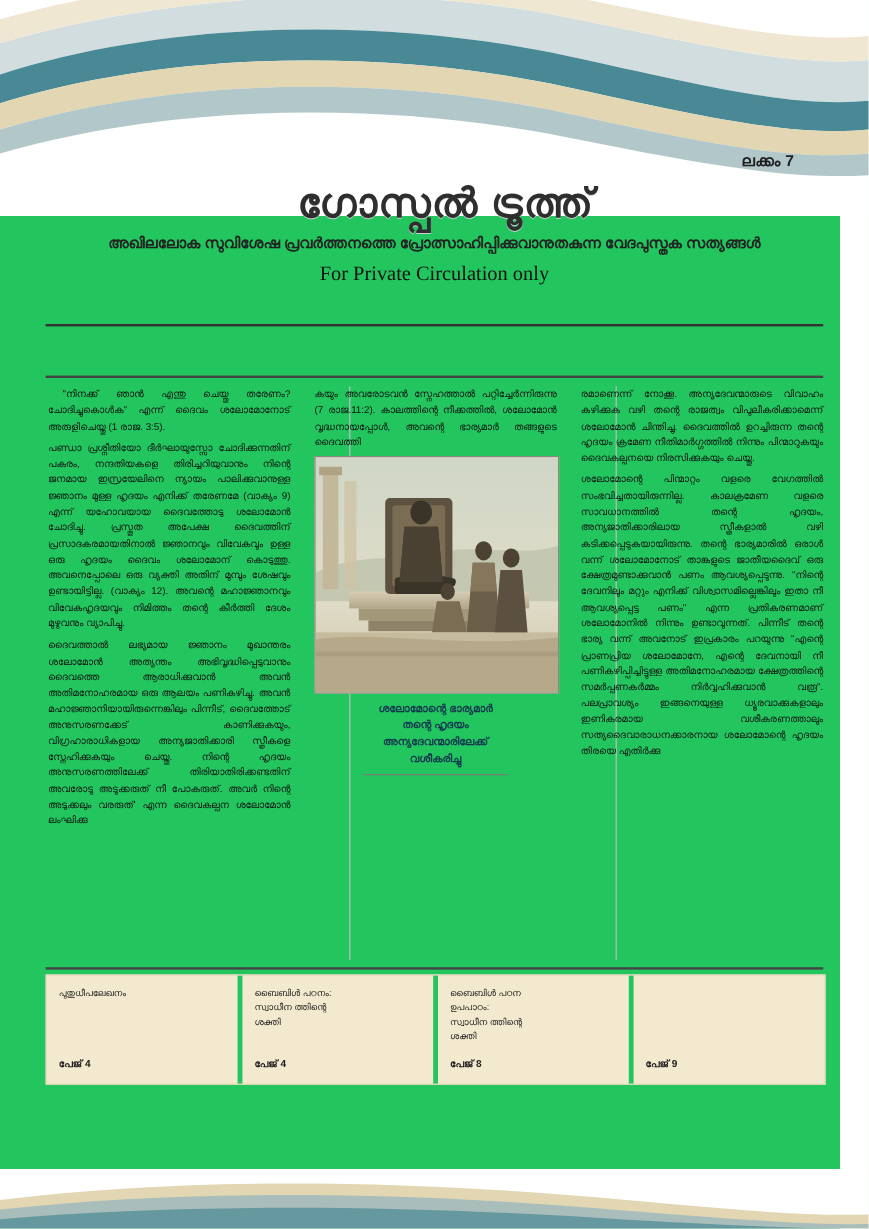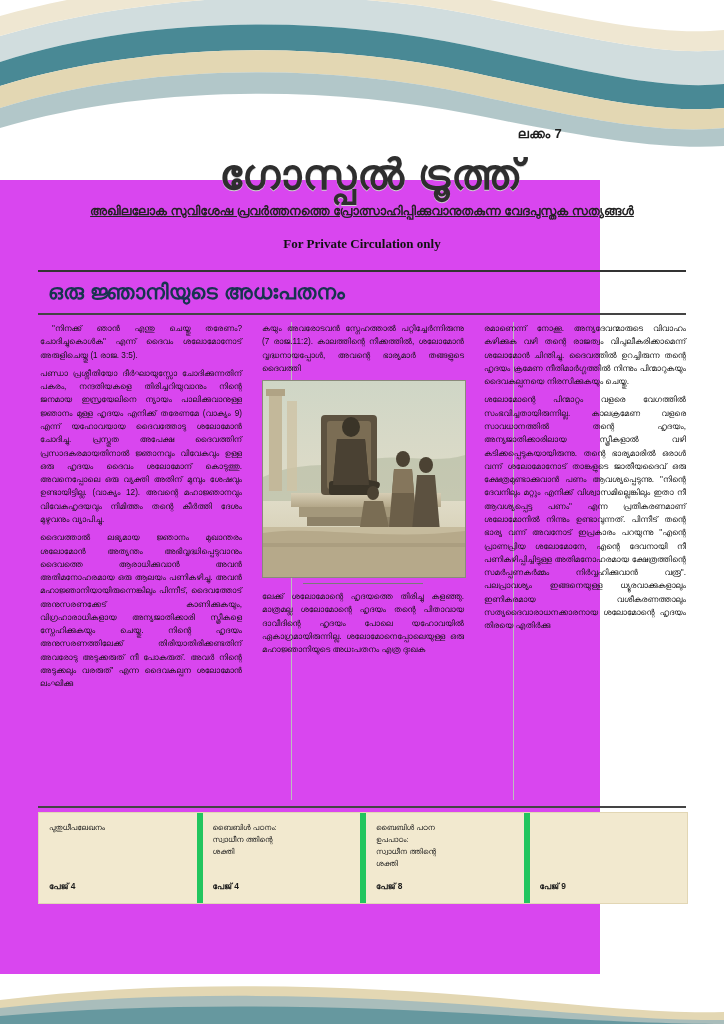--- a/index.html
+++ b/index.html
@@ -10,23 +10,23 @@
   body {
     width: 724px;
     height: 1024px;
     font-family: "Liberation Sans", sans-serif;
     position: relative;
     overflow: hidden;
   }
   .page {
     position: absolute;
     left: 0; top: 0;
-    width: 600px;
+    width: 700px;
     height: 1024px;
-    background: #d946ef;
+    background: #22c55e;
   }
 
   
   .header-art {
     position: absolute;
     left: 0; top: 0;
     width: 724px;
     height: 180px;
     overflow: hidden;
   }
@@ -44,40 +44,39 @@
 
   
   .masthead {
     position: absolute;
     left: 0;
     top: 152px;
     width: 724px;
     text-align: center;
   }
   .masthead .title {
-    font-size: 42px;
+    font-size: 34px;
     font-weight: bold;
     color: #2e2e2e;
     letter-spacing: 1px;
     line-height: 1.08;
     text-shadow: 0 1px 0 #cfcfcf;
     padding-left: 19px;
   }
   .masthead .subtitle {
     margin-top: 7px;
     font-size: 12.5px;
     font-weight: bold;
     color: #222;
-    text-decoration: underline;
   }
   .masthead .priv {
-    margin-top: 17px;
+    margin-top: 7px;
     font-family: "Liberation Serif", serif;
-    font-size: 13px;
-    font-weight: bold;
+    font-size: 17px;
+    font-weight: normal;
     color: #111;
   }
 
   
   .top-rule {
     position: absolute;
     left: 38px;
     top: 270px;
     width: 648px;
     height: 2px;
@@ -186,21 +185,21 @@
   }
   .fcell {
     flex: 1;
     position: relative;
     padding: 9px 8px 12px 10px;
     font-size: 7.6px;
     line-height: 1.6;
     color: #1b1b1b;
   }
   .fcell + .fcell {
-    border-left: 6px solid #22c55e;
+    border-left: 4px solid #22c55e;
   }
   .fcell .ftitle { font-size: 7.6px; }
   .fcell .fpage {
     position: absolute;
     left: 10px;
     bottom: 10px;
     font-size: 8.4px;
     font-weight: bold;
   }
 
@@ -233,21 +232,20 @@
   <div class="issue-no">ലക്കം  7</div>
 
   <div class="masthead">
     <div class="title">ഗോസ്പൽ ട്രൂത്ത്</div>
     <div class="subtitle">അഖിലലോക സുവിശേഷ പ്രവർത്തനത്തെ പ്രോത്സാഹിപ്പിക്കുവാനുതകുന്ന വേദപുസ്തക സത്യങ്ങൾ</div>
     <div class="priv">For Private Circulation only</div>
   </div>
 
   <div class="top-rule"></div>
 
-  <div class="headline">ഒരു ജ്ഞാനിയുടെ അധഃപതനം</div>
   <div class="headline-rule"></div>
 
   <div class="cols">
     <div class="vrule vrule-1"></div>
     <div class="vrule vrule-2"></div>
 
     <div class="col col1">
       <p class="indent">"നിനക്ക്  ഞാൻ  എന്തു  ചെയ്തു തരേണം? ചോദിച്ചുകൊൾക"  എന്ന് ദൈവം ശലോമോനോട് അരുളിചെയ്തു (1 രാജ. 3:5).</p>
       <p>പണ്ഡാ  പ്രശ്നീതിയോ  ദീർഘായുസ്സോ ചോദിക്കുന്നതിന്  പകരം,  നന്ദതിയകളെ തിരിച്ചറിയുവാനും  നിന്റെ  ജനമായ  ഇസ്രയേലിനെ ന്യായം പാലിക്കുവാനുള്ള ജ്ഞാനം മുള്ള  ഹൃദയം  എനിക്ക്  തരേണമേ  (വാക്യം 9) എന്ന് യഹോവയായ ദൈവത്തോടു ശലോമോൻ ചോദിച്ചു. പ്രസ്തുത അപേക്ഷ ദൈവത്തിന്  പ്രസാദകരമായതിനാൽ  ജ്ഞാനവും വിവേകവും  ഉള്ള  ഒരു  ഹൃദയം  ദൈവം ശലോമോന് കൊടുത്തു. അവനെപ്പോലെ ഒരു വ്യക്തി അതിന് മുമ്പും ശേഷവും ഉണ്ടായിട്ടില്ല. (വാക്യം 12). അവന്റെ മഹാജ്ഞാനവും  വിവേകഹൃദയവും  നിമിത്തം  തന്റെ കീർത്തി ദേശം മുഴുവനും വ്യാപിച്ചു.</p>
       <p>ദൈവത്താൽ ലഭ്യമായ ജ്ഞാനം മുഖാന്തരം ശലോമോൻ അത്യന്തം അഭിവൃദ്ധിപ്പെടുവാനും  ദൈവത്തെ ആരാധിക്കുവാൻ  അവൻ  അതിമനോഹരമായ  ഒരു ആലയം പണികഴിച്ചു. അവൻ മഹാജ്ഞാനിയായിരുന്നെങ്കിലും പിന്നീട്, ദൈവത്തോട് അനുസരണക്കേട്  കാണിക്കുകയും,  വിഗ്രഹാരാധികളായ അന്യജാതിക്കാരി സ്ത്രീകളെ  സ്നേഹിക്കുകയും  ചെയ്തു.  നിന്റെ ഹൃദയം അനുസരണത്തിലേക്ക് തിരിയാതിരിക്കണ്ടതിന് അവരോടു അടുക്കരുത് നീ പോകരുത്.  അവർ  നിന്റെ  അടുക്കലും  വരരുത്' എന്ന ദൈവകല്പന ശലോമോൻ ലംഘിക്കു</p>
@@ -307,24 +305,27 @@
               <ellipse cx="110" cy="112" rx="6" ry="7" fill="#4b4233"></ellipse>
               <path d="M101,120 L120,120 L126,146 L97,146 Z" fill="#7a6d54"></path>
             </g>
 
             <rect x="0" y="146" width="202" height="50" fill="#c6bb9d"></rect>
             <path d="M0,152 C50,144 120,160 202,150 L202,196 L0,196 Z" fill="#b6a98a"></path>
 
             <rect x="0" y="162" width="202" height="4" fill="#a4977a" opacity="0.6"></rect>
           </svg>
         </div>
+        <div class="caption" style="white-space: pre-line;">ശലോമോന്റെ  ഭാര്യമാർ
+തന്റെ  ഹൃദയം
+അന്യദേവന്മാരിലേക്ക്
+വശീകരിച്ചു</div>
         <div class="cap-rule"></div>
       </div>
 
-      <p>ലേക്ക്  ശലോമോന്റെ  ഹൃദയത്തെ  തിരിച്ചു കളഞ്ഞു.  മാത്രമല്ല  ശലോമോന്റെ  ഹൃദയം  തന്റെ  പിതാവായ  ദാവീദിന്റെ  ഹൃദയം പോലെ  യഹോവയിൽ  ഏകാഗ്രമായിരുന്നില്ല.  ശലോമോനെപ്പോലെയുള്ള  ഒരു  മഹാജ്ഞാനിയുടെ അധഃപതനം എത്ര ദുഃഖക</p>
     </div>
 
     <div class="col col3">
       <p>രമാണെന്ന് നോക്കൂ.  അന്യദേവന്മാരുടെ വിവാഹം  കഴിക്കുക  വഴി  തന്റെ  രാജത്വം വിപുലീകരിക്കാമെന്ന് ശലോമോൻ ചിന്തിച്ചു. ദൈവത്തിൽ  ഉറച്ചിരുന്ന  തന്റെ  ഹൃദയം ക്രമേണ  നീതിമാർഗ്ഗത്തിൽ  നിന്നും  പിന്മാറുകയും ദൈവകല്പനയെ നിരസിക്കുകയും ചെയ്തു.</p>
       <p>ശലോമോന്റെ പിന്മാറ്റം വളരെ വേഗത്തിൽ  സംഭവിച്ചതായിരുന്നില്ല.  കാലക്രമേണ  വളരെ  സാവധാനത്തിൽ  തന്റെ  ഹൃദയം, അന്യജാതിക്കാരിലായ സ്ത്രീകളാൽ വഴി കടിക്കപ്പെടുകയായിരുന്നു. തന്റെ ഭാര്യമാരിൽ ഒരാൾ വന്ന് ശലോമോനോട് താങ്കളുടെ ജാതീയദൈവ് ഒരു ക്ഷേത്രമുണ്ടാക്കുവാൻ പണം ആവശ്യപ്പെടുന്നു. "നിന്റെ ദേവനിലും മറ്റും എനിക്ക് വിശ്വാസമില്ലെങ്കിലും ഇതാ നീ ആവശ്യപ്പെട്ട പണം" എന്ന പ്രതികരണമാണ് ശലോമോനിൽ നിന്നും ഉണ്ടാവുന്നത്. പിന്നീട് തന്റെ ഭാര്യ വന്ന് അവനോട് ഇപ്രകാരം പറയുന്നു "എന്റെ പ്രാണപ്രിയ ശലോമോനേ, എന്റെ ദേവനായി നീ പണികഴിപ്പിച്ചിട്ടുള്ള അതിമനോഹരമായ ക്ഷേത്രത്തിന്റെ സമർപ്പണകർമ്മം നിർവ്വഹിക്കുവാൻ വരൂ". പലപ്രാവശ്യം ഇങ്ങനെയുള്ള ധ്യൂരവാക്കുകളാലും ഇണികരമായ വശീകരണത്താലും സത്യദൈവാരാധനക്കാരനായ ശലോമോന്റെ ഹൃദയം തിരയെ എതിർക്കു</p>
     </div>
   </div>
 
   <div class="footer-rule"></div>
   <div class="footer">

